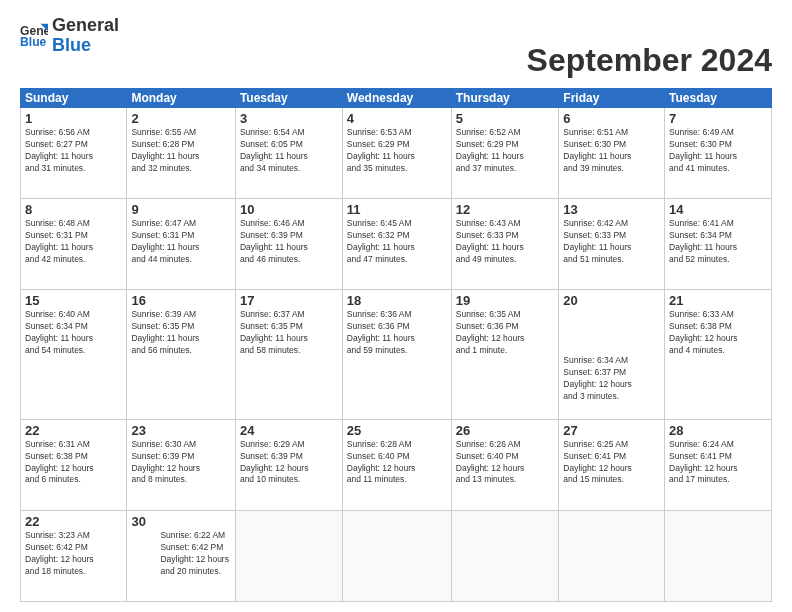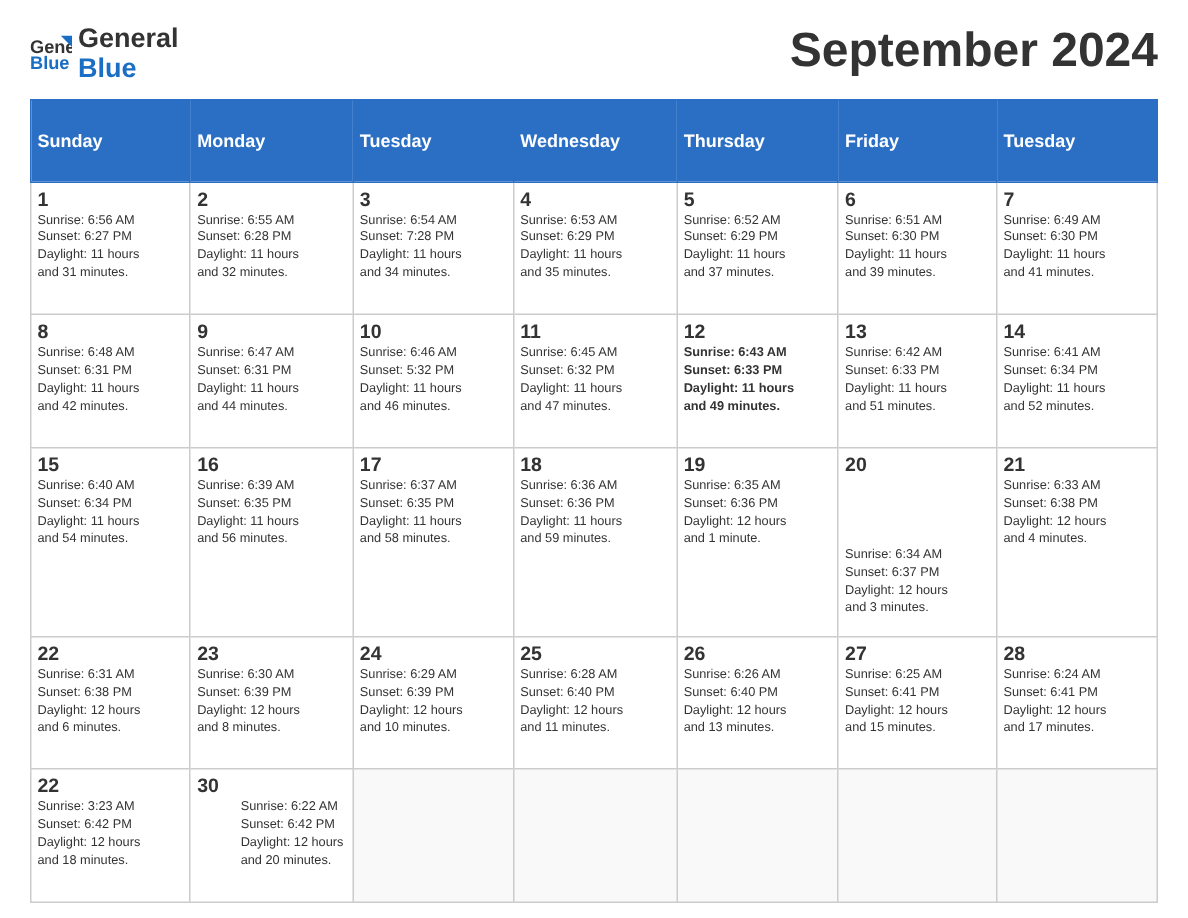--- a/index.html
+++ b/index.html
@@ -36,20 +36,21 @@
     }
     .logo-text span {
       color: #1a6fc4;
     }
     .logo-icon {
       width: 28px;
       height: 28px;
     }
     .title-block {
       text-align: right;
+      margin-top: 27px;
     }
     .month-title {
       font-size: 32px;
       font-weight: bold;
       color: #333;
       line-height: 1.1;
     }
     .location-title {
       font-size: 14px;
       color: #555;
@@ -58,21 +59,21 @@
     .calendar-table {
       width: 100%;
       border-collapse: collapse;
       flex: 1;
     }
     .calendar-table th {
       background-color: #2a6fc4;
       color: white;
       font-size: 12px;
       font-weight: bold;
-      padding: 20px 4px;
+      padding: 2px 4px;
       text-align: left;
       border: 1px solid #2a6fc4;
     }
     .calendar-table td {
       vertical-align: top;
       border: 1px solid #ccc;
       padding: 3px 4px;
       font-size: 9px;
       color: #333;
       width: 113px;
@@ -142,21 +143,21 @@
           <td>
             <span class="day-number">2</span>
             <div class="day-info" style="white-space: pre-line;">Sunrise: 6:55 AM
 Sunset: 6:28 PM
 Daylight: 11 hours
 and 32 minutes.</div>
           </td>
           <td>
             <span class="day-number">3</span>
             <div class="day-info" style="white-space: pre-line;">Sunrise: 6:54 AM
-Sunset: 7:28 PM
+Sunset: 6:05 PM
 Daylight: 11 hours
 and 34 minutes.</div>
           </td>
           <td>
             <span class="day-number">4</span>
             <div class="day-info" style="white-space: pre-line;">Sunrise: 6:53 AM
 Sunset: 6:29 PM
 Daylight: 11 hours
 and 35 minutes.</div>
           </td>
@@ -193,34 +194,34 @@
           <td>
             <span class="day-number">9</span>
             <div class="day-info" style="white-space: pre-line;">Sunrise: 6:47 AM
 Sunset: 6:31 PM
 Daylight: 11 hours
 and 44 minutes.</div>
           </td>
           <td>
             <span class="day-number">10</span>
             <div class="day-info" style="white-space: pre-line;">Sunrise: 6:46 AM
-Sunset: 5:32 PM
+Sunset: 6:39 PM
 Daylight: 11 hours
 and 46 minutes.</div>
           </td>
           <td>
             <span class="day-number">11</span>
             <div class="day-info" style="white-space: pre-line;">Sunrise: 6:45 AM
 Sunset: 6:32 PM
 Daylight: 11 hours
 and 47 minutes.</div>
           </td>
           <td>
             <span class="day-number">12</span>
-            <div class="day-info" style="white-space: pre-line; font-weight: bold;">Sunrise: 6:43 AM
+            <div class="day-info" style="white-space: pre-line;">Sunrise: 6:43 AM
 Sunset: 6:33 PM
 Daylight: 11 hours
 and 49 minutes.</div>
           </td>
           <td>
             <span class="day-number">13</span>
             <div class="day-info" style="white-space: pre-line;">Sunrise: 6:42 AM
 Sunset: 6:33 PM
 Daylight: 11 hours
 and 51 minutes.</div>

